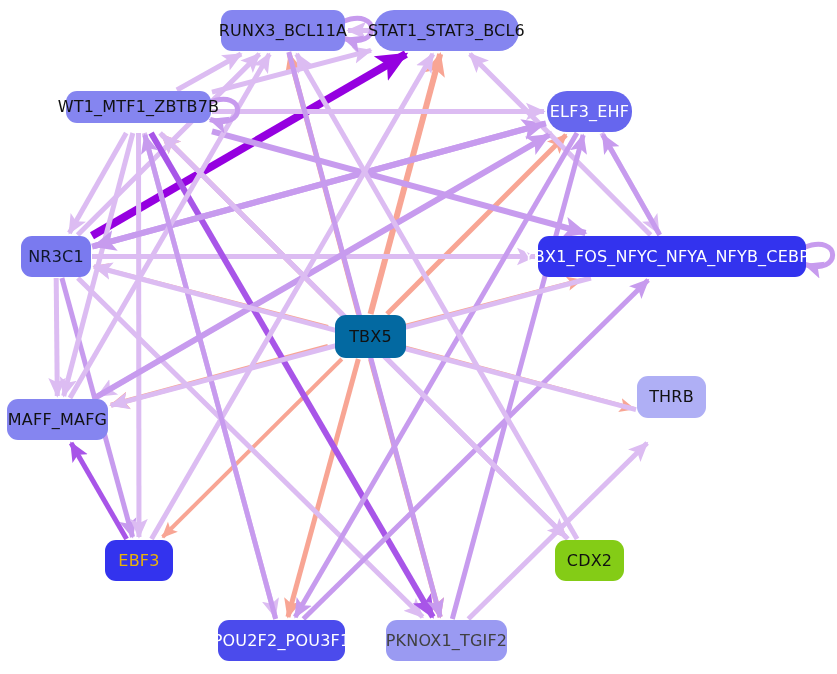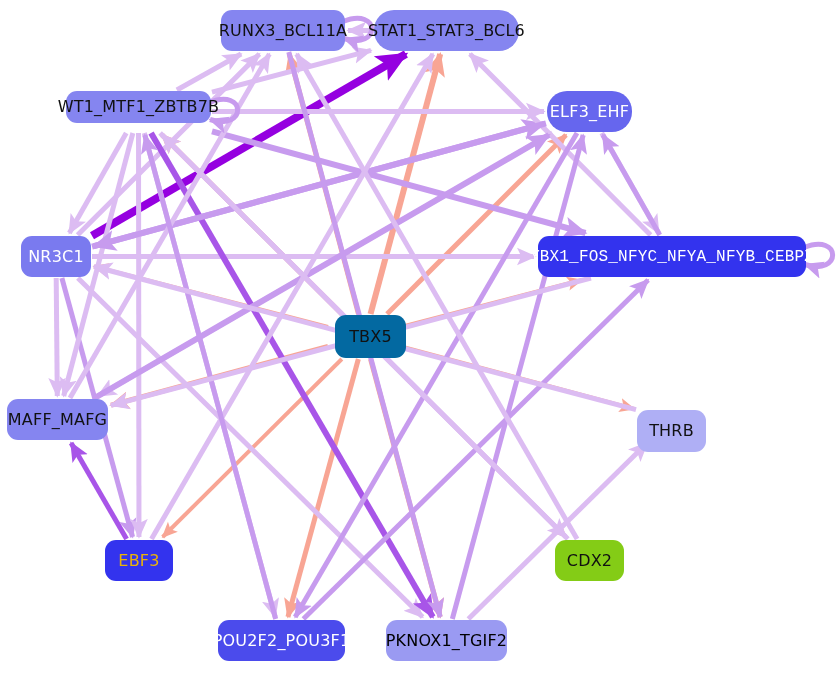--- a/index.html
+++ b/index.html
@@ -113,23 +113,23 @@
         <path d="M 343 21.5 C 381 6.5, 381 50.5, 344 38.5" fill="none" stroke="#C79BEE" stroke-width="5" marker-end="url(#ah-C79BEE)"></path>
         <path d="M 209 102.5 C 247 87.5, 247 131.5, 210 119.5" fill="none" stroke="#C79BEE" stroke-width="5" marker-end="url(#ah-C79BEE)"></path>
         <path d="M 804 247.5 C 842 232.5, 842 276.5, 805 264.5" fill="none" stroke="#C79BEE" stroke-width="5" marker-end="url(#ah-C79BEE)"></path>
       </g>
     </svg>
   <div id="node-layer">
       <div class="node" style="left: 221px; top: 10px; width: 124px; height: 41px; background: rgb(133, 133, 240); color: rgb(17, 17, 17);">RUNX3_BCL11A</div>
       <div class="node" style="left: 374px; top: 10px; width: 145px; height: 41px; background: rgb(133, 133, 240); color: rgb(17, 17, 17); border-radius: 20px;">STAT1_STAT3_BCL6</div>
       <div class="node" style="left: 66px; top: 91px; width: 145px; height: 32px; background: rgb(133, 133, 240); color: rgb(17, 17, 17);">WT1_MTF1_ZBTB7B</div>
       <div class="node" style="left: 547px; top: 91px; width: 85px; height: 41px; background: rgb(102, 102, 238); color: rgb(255, 255, 255); border-radius: 20px;">ELF3_EHF</div>
-      <div class="node" style="left: 21px; top: 236px; width: 70px; height: 41px; background: rgb(122, 122, 239); color: #ffffff;">NR3C1</div>
-      <div class="node" style="left: 538px; top: 236px; width: 268px; height: 41px; background: rgb(51, 51, 238); color: rgb(255, 255, 255); font-family: Liberation Mono, monospace;">YBX1_FOS_NFYC_NFYA_NFYB_CEBPZ</div>
+      <div class="node" style="left: 21px; top: 236px; width: 70px; height: 41px; background: rgb(122, 122, 239); color: #0f172a;">NR3C1</div>
+      <div class="node" style="left: 538px; top: 236px; width: 268px; height: 41px; background: rgb(51, 51, 238); color: rgb(255, 255, 255);">YBX1_FOS_NFYC_NFYA_NFYB_CEBPZ</div>
       <div class="node" style="left: 335px; top: 315px; width: 71px; height: 43px; background: #0369a1; color: rgb(17, 17, 17);">TBX5</div>
       <div class="node" style="left: 7px; top: 399px; width: 101px; height: 41px; background: rgb(133, 133, 240); color: rgb(17, 17, 17);">MAFF_MAFG</div>
-      <div class="node" style="left: 637px; top: 410px; width: 69px; height: 42px; background: rgb(175, 175, 245); color: rgb(17, 17, 17);">THRB</div>
+      <div class="node" style="left: 637px; top: 376px; width: 69px; height: 42px; background: rgb(175, 175, 245); color: rgb(17, 17, 17);">THRB</div>
       <div class="node" style="left: 105px; top: 540px; width: 68px; height: 41px; background: rgb(51, 51, 238); color: #eab308;">EBF3</div>
       <div class="node" style="left: 555px; top: 540px; width: 69px; height: 41px; background: #84cc16; color: rgb(17, 17, 17);">CDX2</div>
       <div class="node" style="left: 218px; top: 620px; width: 127px; height: 41px; background: rgb(75, 75, 236); color: rgb(255, 255, 255);">POU2F2_POU3F1</div>
-      <div class="node" style="left: 386px; top: 620px; width: 121px; height: 41px; background: rgb(154, 154, 242); color: #000000;">PKNOX1_TGIF2</div>
+      <div class="node" style="left: 386px; top: 620px; width: 121px; height: 41px; background: rgb(154, 154, 242); color: #404040;">PKNOX1_TGIF2</div>
     </div>
 </div>
 
 </body></html>

